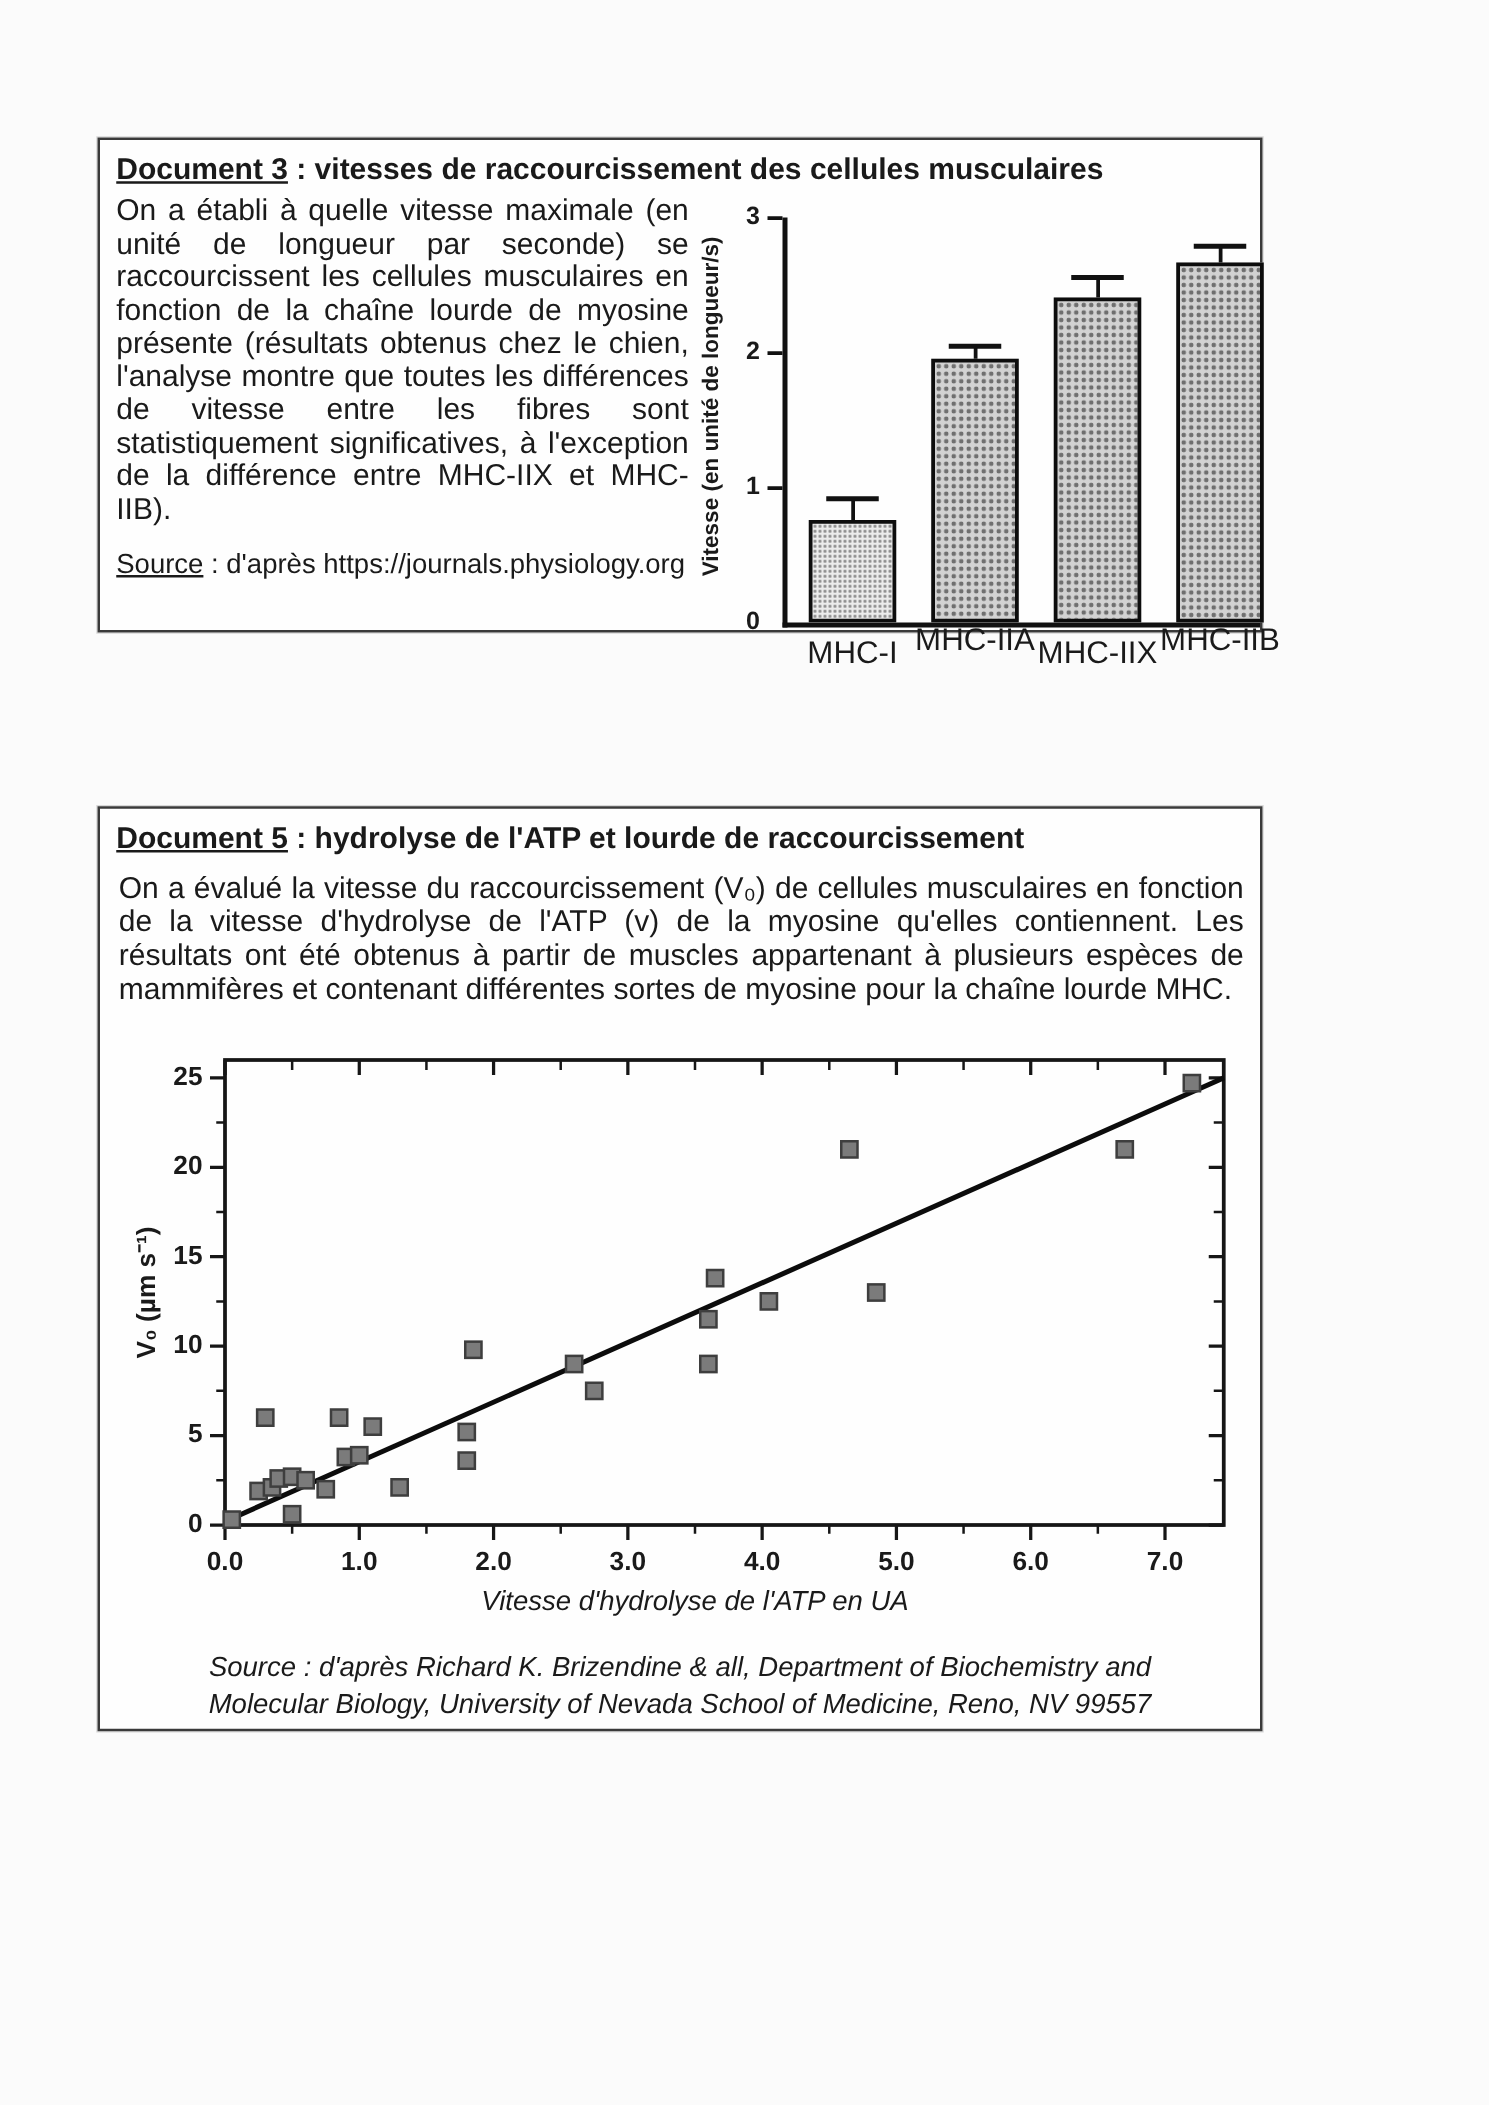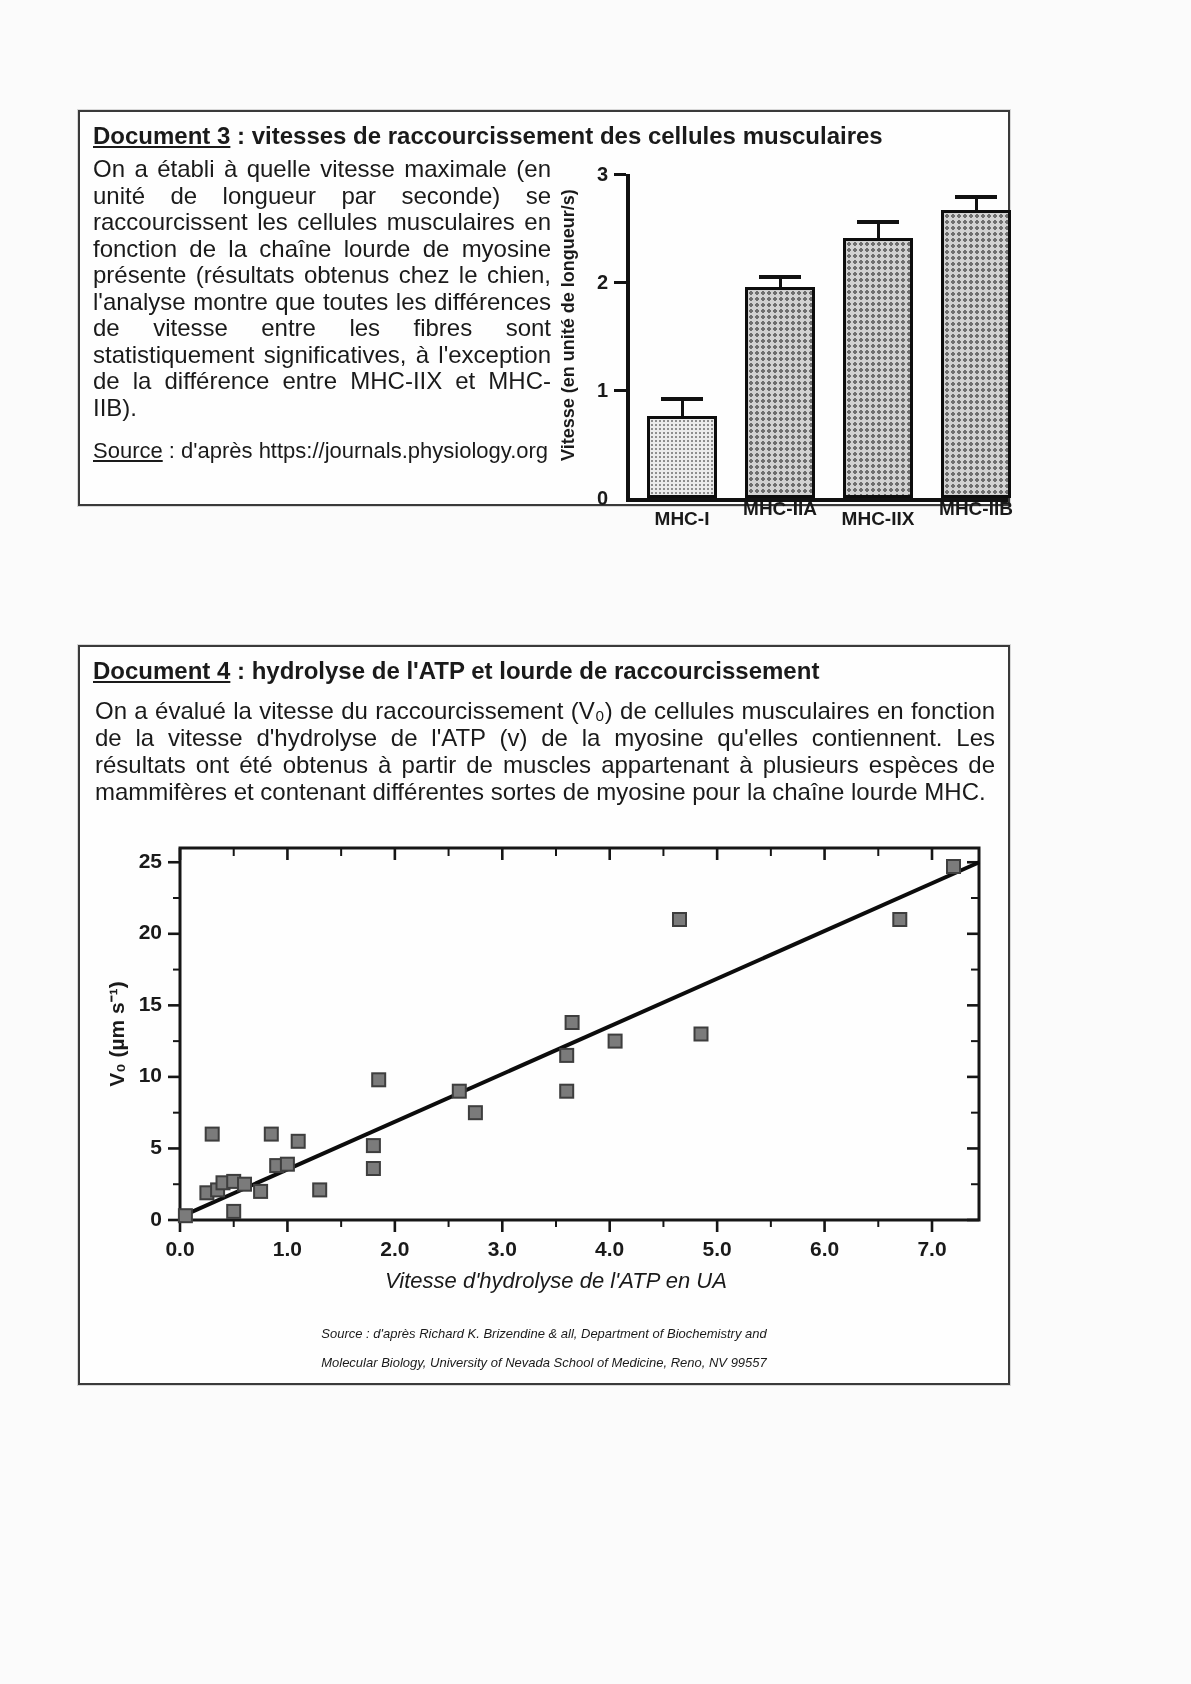--- a/index.html
+++ b/index.html
@@ -63,27 +63,27 @@
   }
   .bc-bar.bx{
     background-color:#d2d2d2;
     background-image:radial-gradient(circle,#6f6f6f 1.7px,rgba(0,0,0,0) 2px);
     background-size:6px 6px;
   }
   .bc-err-stem{position:absolute;width:3px;background:#111;}
   .bc-err-cap{position:absolute;height:4px;background:#111;}
   .bc-cat{
     position:absolute;transform:translateX(-50%);
-    font-weight:bold;font-size:19px;white-space:nowrap;
+    font-weight:normal;font-size:25px;white-space:nowrap;
   }
   
   #scatter{position:absolute;left:18px;top:196px;width:896px;height:450px;}
   .doc4-source{
     position:absolute;left:0;top:672px;width:100%;margin:0;
-    text-align:center;font-style:italic;font-size:13px;line-height:29px;
+    text-align:center;font-style:italic;font-size:22px;line-height:29px;
   }
 </style>
 </head>
 <body>
 
 <section class="doc-box" id="doc3">
   <h2 class="doc-title"><span class="doc-label">Document 3</span><span> : vitesses de raccourcissement des cellules musculaires</span></h2>
 
   <p class="para" id="doc3-para">On a établi à quelle vitesse maximale (en unité de longueur par seconde) se raccourcissent les cellules musculaires en fonction de la chaîne lourde de myosine présente (résultats obtenus chez le chien, l'analyse montre que toutes les différences de vitesse entre les fibres sont statistiquement significatives, à l'exception de la différence entre MHC-IIX et MHC-IIB).</p>
 
@@ -113,21 +113,21 @@
         <div class="bc-cat" style="left: 248px; top: 334px;">MHC-IIX</div>
         <div class="bc-bar bx" style="left: 311px; width: 70px; height: 288px;"></div>
         <div class="bc-err-stem" style="left: 344.5px; top: 23px; height: 13px;"></div>
         <div class="bc-err-cap" style="left: 325px; top: 21px; width: 42px;"></div>
         <div class="bc-cat" style="left: 346px; top: 324px;">MHC-IIB</div>
       </div>
     </div>
 </section>
 
 <section class="doc-box" id="doc4">
-  <h2 class="doc-title"><span class="doc-label">Document 4</span><span> : hydrolyse de l'ATP et lourde de raccourcissement</span></h2>
+  <h2 class="doc-title"><span class="doc-label">Document 5</span><span> : hydrolyse de l'ATP et lourde de raccourcissement</span></h2>
 
   <p class="para" id="doc4-para">On a évalué la vitesse du raccourcissement (V₀) de cellules musculaires en fonction de la vitesse d'hydrolyse de l'ATP (v) de la myosine qu'elles contiennent. Les résultats ont été obtenus à partir de muscles appartenant à plusieurs espèces de mammifères et contenant différentes sortes de myosine pour la chaîne lourde MHC.</p>
 
   <div id="scatter"><svg width="896" height="450" viewBox="0 0 896 450">
         <rect x="82" y="5" width="799" height="372" fill="none" stroke="#161616" stroke-width="3"></rect>
         <line x1="82" y1="377" x2="82" y2="389" stroke="#161616" stroke-width="2.6"></line>
         <line x1="82" y1="5" x2="82" y2="17" stroke="#161616" stroke-width="2.6"></line>
         <line x1="135.71428571428572" y1="377" x2="135.71428571428572" y2="384" stroke="#161616" stroke-width="2"></line>
         <line x1="135.71428571428572" y1="5" x2="135.71428571428572" y2="13" stroke="#161616" stroke-width="2"></line>
         <line x1="189.42857142857144" y1="377" x2="189.42857142857144" y2="389" stroke="#161616" stroke-width="2.6"></line>

